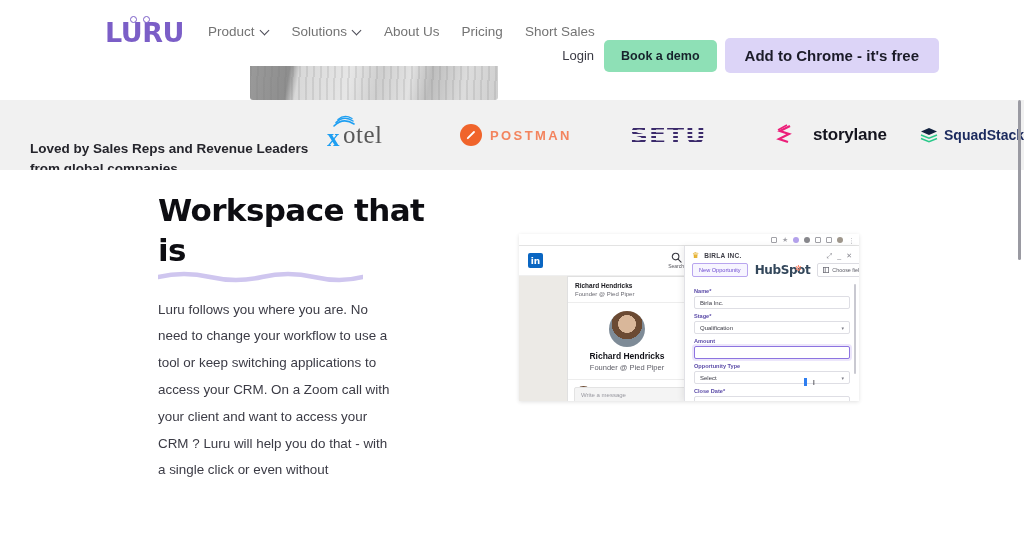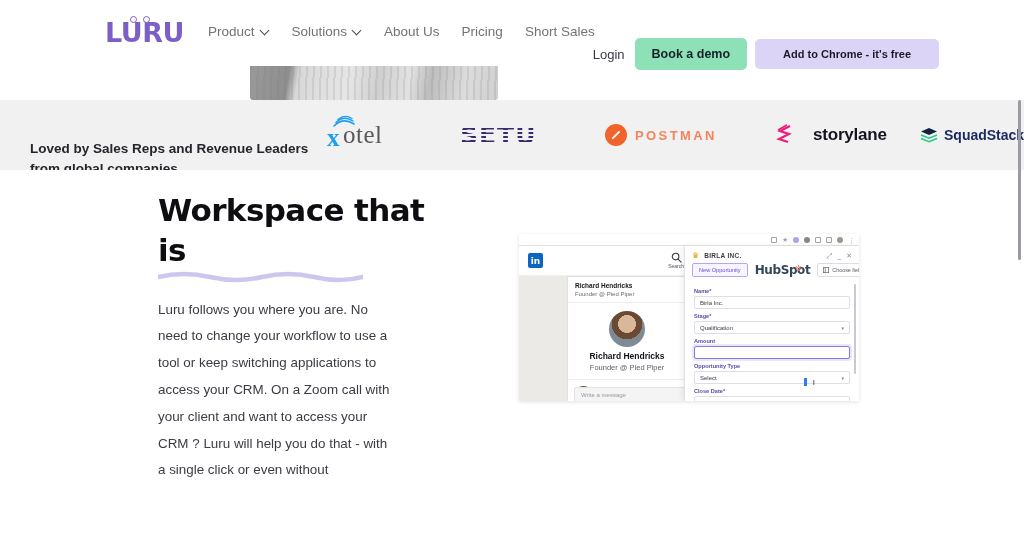--- a/index.html
+++ b/index.html
@@ -41,22 +41,22 @@
     transform: rotate(45deg);
   }
   .nav-right { position: absolute; right: 85px; top: 20px; display: flex; align-items: center; gap: 8px; margin-top: 18px; }
   .login-link { font-size: 13px; color: #3a3a44; cursor: pointer; margin-right: 2px; }
   .btn-demo {
     background: #8ee0b6; color: #17232c; font-size: 12.5px; font-weight: bold;
     border: none; border-radius: 5px; padding: 9px 17px; cursor: pointer;
     font-family: "Liberation Sans", sans-serif;
   }
   .btn-chrome {
-    background: #dcd4f7; color: #1b1b28; font-size: 11px; font-weight: bold;
-    border: none; border-radius: 5px; padding: 9px 28px; cursor: pointer;
+    background: #dcd4f7; color: #1b1b28; font-size: 15px; font-weight: bold;
+    border: none; border-radius: 5px; padding: 9px 20px; cursor: pointer;
     font-family: "Liberation Sans", sans-serif;
   }
 
   
   .photo-strip {
     position: absolute; top: 62px; left: 250px; width: 248px; height: 38px;
     overflow: hidden; border-radius: 3px;
   }
   .photo-inner {
     width: 100%; height: 100%;
@@ -299,31 +299,31 @@
           <svg class="exotel-wifi" width="26" height="16" viewBox="0 0 26 16">
             <path d="M3 13 Q12 4 23 11" stroke="#1e9ff2" stroke-width="1.6" fill="none" stroke-linecap="round"></path>
             <path d="M5 9.5 Q13 2 22 8" stroke="#1e9ff2" stroke-width="1.5" fill="none" stroke-linecap="round"></path>
             <path d="M7 6.5 Q13.5 0.8 21 5.5" stroke="#1e9ff2" stroke-width="1.4" fill="none" stroke-linecap="round"></path>
           </svg>
           <span class="exotel-x">x</span>
           <span class="exotel-text" style="margin-left:13px">otel</span>
         </div>
       </div>
 
-      <div class="band-logo bl-setu">
-        <span class="setu-text">SETU</span>
-      </div>
-
       <div class="band-logo bl-postman">
         <span class="postman-circle">
           <svg width="12" height="12" viewBox="0 0 12 12">
               <path d="M2.8 9.2 L9 3" stroke="#fff" stroke-width="1.8" stroke-linecap="round"></path>
             </svg>
         </span>
         <span class="postman-text">POSTMAN</span>
+      </div>
+
+      <div class="band-logo bl-setu">
+        <span class="setu-text">SETU</span>
       </div>
 
       <div class="band-logo bl-storylane">
         <svg width="20" height="24" viewBox="0 0 20 24">
           <path d="M15 3 L5 8 L14 11 L4 16 L13 19" stroke="#ec1e79" stroke-width="2.2" fill="none" stroke-linejoin="miter"></path>
           <path d="M12 2 L3 7" stroke="#ec1e79" stroke-width="1.6" fill="none"></path>
         </svg>
         <span class="storylane-text">storylane</span>
       </div>
 

